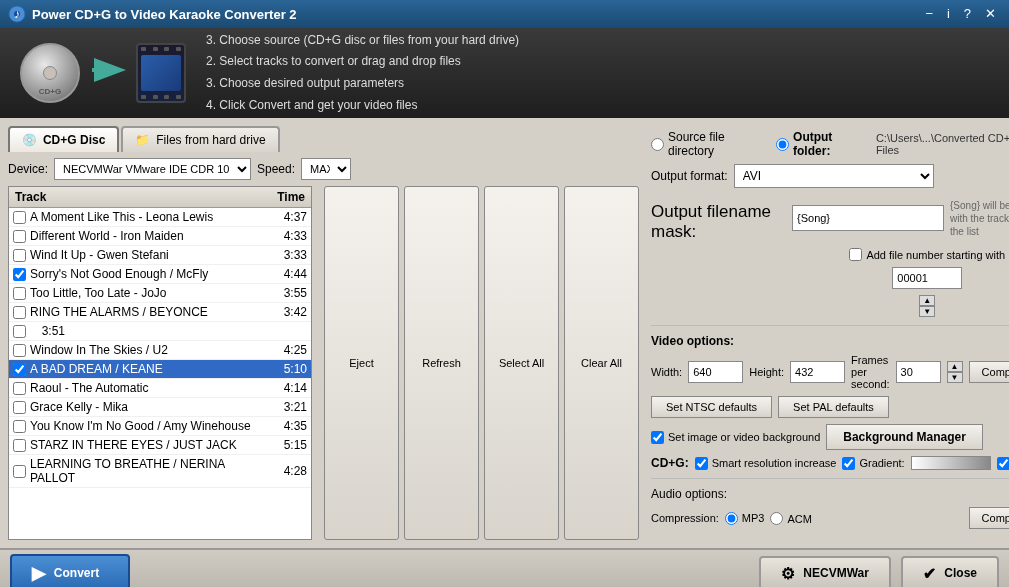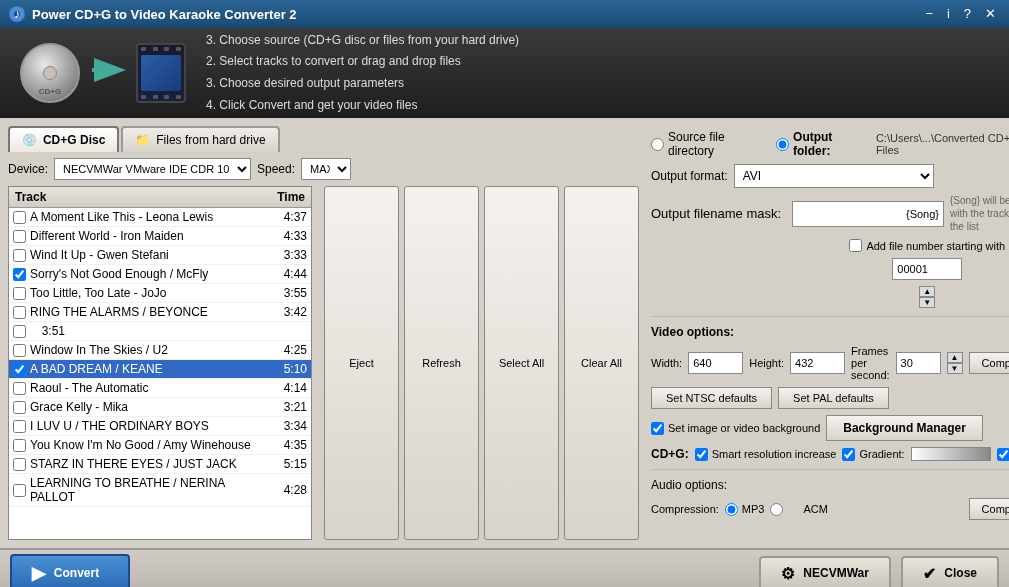--- a/index.html
+++ b/index.html
@@ -192,21 +192,20 @@
       background: linear-gradient(to bottom, #f5f2ee, #d8d4cc);
       cursor: pointer;
       font-size: 11px;
     }
     .mask-input {
       width: 170px;
       padding: 12px 4px;
       border: 1px solid #888;
       font-size: 11px;
       height: 22px;
-      text-align: right;
     }
     .filenumber-input {
       width: 70px;
       padding: 2px 4px;
       border: 1px solid #888;
       font-size: 11px;
       height: 22px;
     }
     .spin-btns { display: flex; flex-direction: column; }
     .spin-btn { width: 16px; height: 11px; font-size: 8px; border: 1px solid #888; background: #ddd; cursor: pointer; display: flex; align-items: center; justify-content: center; }
@@ -462,25 +461,20 @@
       <span class="track-name">Raoul - The Automatic</span>
       <span class="track-time">4:14</span>
     </div>
           <div class="track-item">
       <input type="checkbox" style="">
       <span class="track-name">Grace Kelly - Mika</span>
       <span class="track-time">3:21</span>
     </div>
           <div class="track-item">
       <input type="checkbox" style="">
-      <span class="track-name">I LUV U / THE ORDINARY BOYS</span>
-      <span class="track-time">3:34</span>
-    </div>
-          <div class="track-item">
-      <input type="checkbox" style="">
       <span class="track-name">You Know I'm No Good / Amy Winehouse</span>
       <span class="track-time">4:35</span>
     </div>
           <div class="track-item">
       <input type="checkbox" style="">
       <span class="track-name">STARZ IN THERE EYES / JUST JACK</span>
       <span class="track-time">5:15</span>
     </div>
           <div class="track-item">
       <input type="checkbox" style="">
@@ -517,21 +511,21 @@
       </div>
 
       <div class="row">
         <span style="font-size:12px;">Output format:</span>
         <select class="output-format-select">
           <option>AVI</option>
         </select>
       </div>
 
       <div class="row">
-        <span style="font-size:13px;width:135px;flex-shrink:0;">Output filename mask:</span>
+        <span style="font-size:17px;width:135px;flex-shrink:0;margin-top:8px;">Output filename mask:</span>
         <input type="text" class="mask-input" value="{Song}" style="">
         <span style="font-size:10px;color:#666;max-width:160px;line-height:1.3;">{Song} will be replaced with the track name from the list</span>
       </div>
 
       <div class="row" style="padding-left:135px;flex-direction:column;">
         <label style="display:flex;align-items:center;gap:4px;">
           <input type="checkbox" style="">
           <span style="font-size:11px;">Add file number starting with</span>
         </label>
         <input type="text" class="filenumber-input" value="00001" style="">
@@ -595,21 +589,21 @@
 
       <div class="row">
         <span style="font-size:12px;font-weight:normal;">Audio options:</span>
       </div>
       <div class="row">
         <span style="font-size:11px;">Compression:</span>
         <label style="display:flex;align-items:center;gap:4px;">
           <input type="radio" name="audio_fmt" checked="" style="">
           <span style="font-size:11px;">MP3</span>
         </label>
-        <label style="display:flex;align-items:center;gap:20px;">
+        <label style="display:flex;align-items:flex-end;gap:4px;">
           <input type="radio" name="audio_fmt" style="">
           <span style="font-size:11px;">ACM</span>
         </label>
         <button class="compression-btn" style="margin-left:auto;">Compression...</button>
       </div>
 
     </div>
   </div>
 </div>
 

